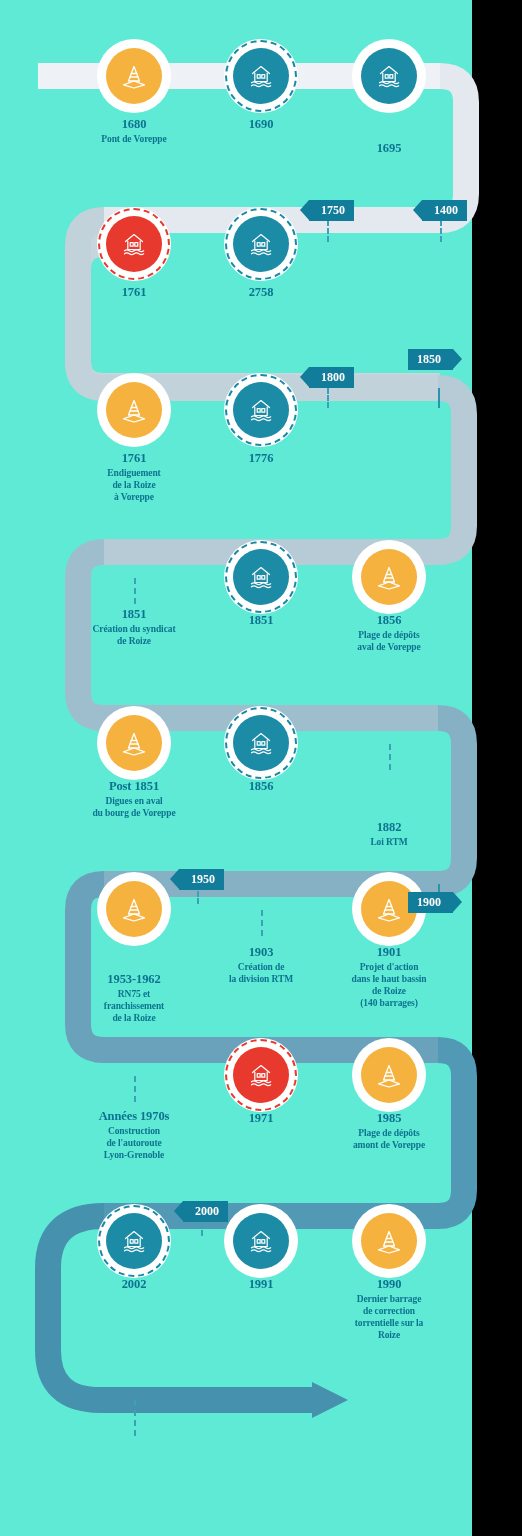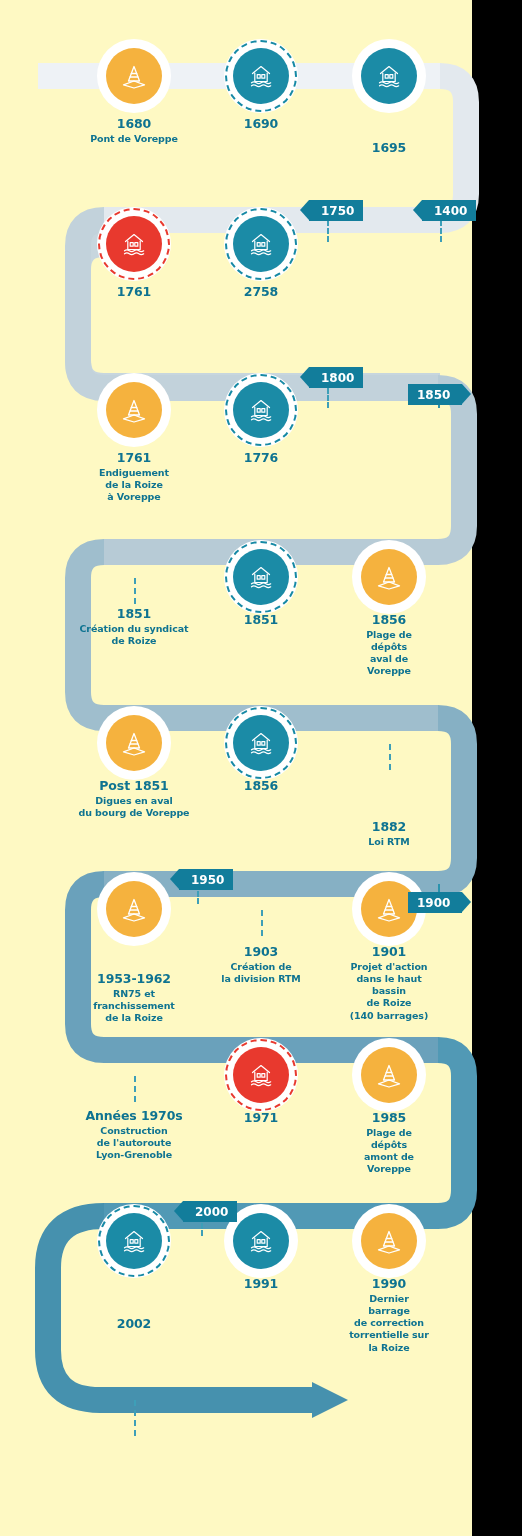--- a/index.html
+++ b/index.html
@@ -10,21 +10,22 @@
   body {
     width: 522px; height: 1536px;
     position: relative;
     overflow: hidden;
     font-family: "DejaVu Sans", "Liberation Sans", sans-serif;
   }
   #stage {
     position: absolute;
     left: 0; top: 0;
     width: 472px; height: 1536px;
-    background: #fef9c3;
+    background: #5eead4;
+    font-family: Liberation Serif, serif;
   }
   #pathSvg {
     position: absolute;
     left: 0; top: 0;
     width: 522px; height: 1536px;
   }
 
   
   .node {
     position: absolute;
@@ -264,21 +265,21 @@
     <span class="yr">2758</span>
     <span class="desc"></span>
   </div>
 
   <div class="flagstem" style="left:327px; top:388px; height:20px;"></div>
   <div class="flag" style="left:309px; top:367px;">
     <span>1800</span>
   </div>
 
   <div class="flagstem solid" style="left:438px; top:388px; height:20px;"></div>
-  <div class="flag right-point" style="left:408px; top:384px;">
+  <div class="flag right-point" style="left:408px; top:349px;">
     <span>1850</span>
   </div>
 
   <div class="node" style="left:134px; top:410px;">
     <div class="disc orange">
       <svg width="30" height="30" viewBox="0 0 30 30" fill="none" stroke="#ffffff" stroke-width="1.3" stroke-linecap="round" stroke-linejoin="round">
         <path d="M15 5.5 L20.5 20 H9.5 Z"></path>
         <path d="M12.3 12.5 H17.7"></path>
           <path d="M11.2 16 H18.8"></path>
         <path d="M15 20 L25.5 23.8 L15 27 L4.5 23.8 Z"></path>
@@ -491,21 +492,21 @@
       <svg width="30" height="30" viewBox="0 0 30 30" fill="none" stroke="#ffffff" stroke-width="1.2" stroke-linecap="round" stroke-linejoin="round">
         <path d="M6.5 12.5 L15 5.5 L23.5 12.5"></path>
         <path d="M8.8 12 V20.5 H21.2 V12"></path>
         <rect x="11.2" y="13.6" width="3" height="3.6"></rect>
         <rect x="15.8" y="13.6" width="3" height="3.6"></rect>
         <path d="M5.5 21.8 q2.4 -1.8 4.8 0 q2.4 1.8 4.8 0 q2.4 -1.8 4.8 0 q2.4 1.8 4.8 0"></path>
         <path d="M5.5 24.8 q2.4 -1.8 4.8 0 q2.4 1.8 4.8 0 q2.4 -1.8 4.8 0 q2.4 1.8 4.8 0"></path>
       </svg>
     </div>
   </div>
-  <div class="label" style="left:134px; top:1276px;margin-top:40px;">
+  <div class="label" style="left:134px; top:1276px;">
     <span class="yr">2002</span>
     <span class="desc"></span>
   </div>
 
   <div class="node" style="left:261px; top:1241px;">
     <div class="disc teal">
       <svg width="30" height="30" viewBox="0 0 30 30" fill="none" stroke="#ffffff" stroke-width="1.2" stroke-linecap="round" stroke-linejoin="round">
         <path d="M6.5 12.5 L15 5.5 L23.5 12.5"></path>
         <path d="M8.8 12 V20.5 H21.2 V12"></path>
         <rect x="11.2" y="13.6" width="3" height="3.6"></rect>

